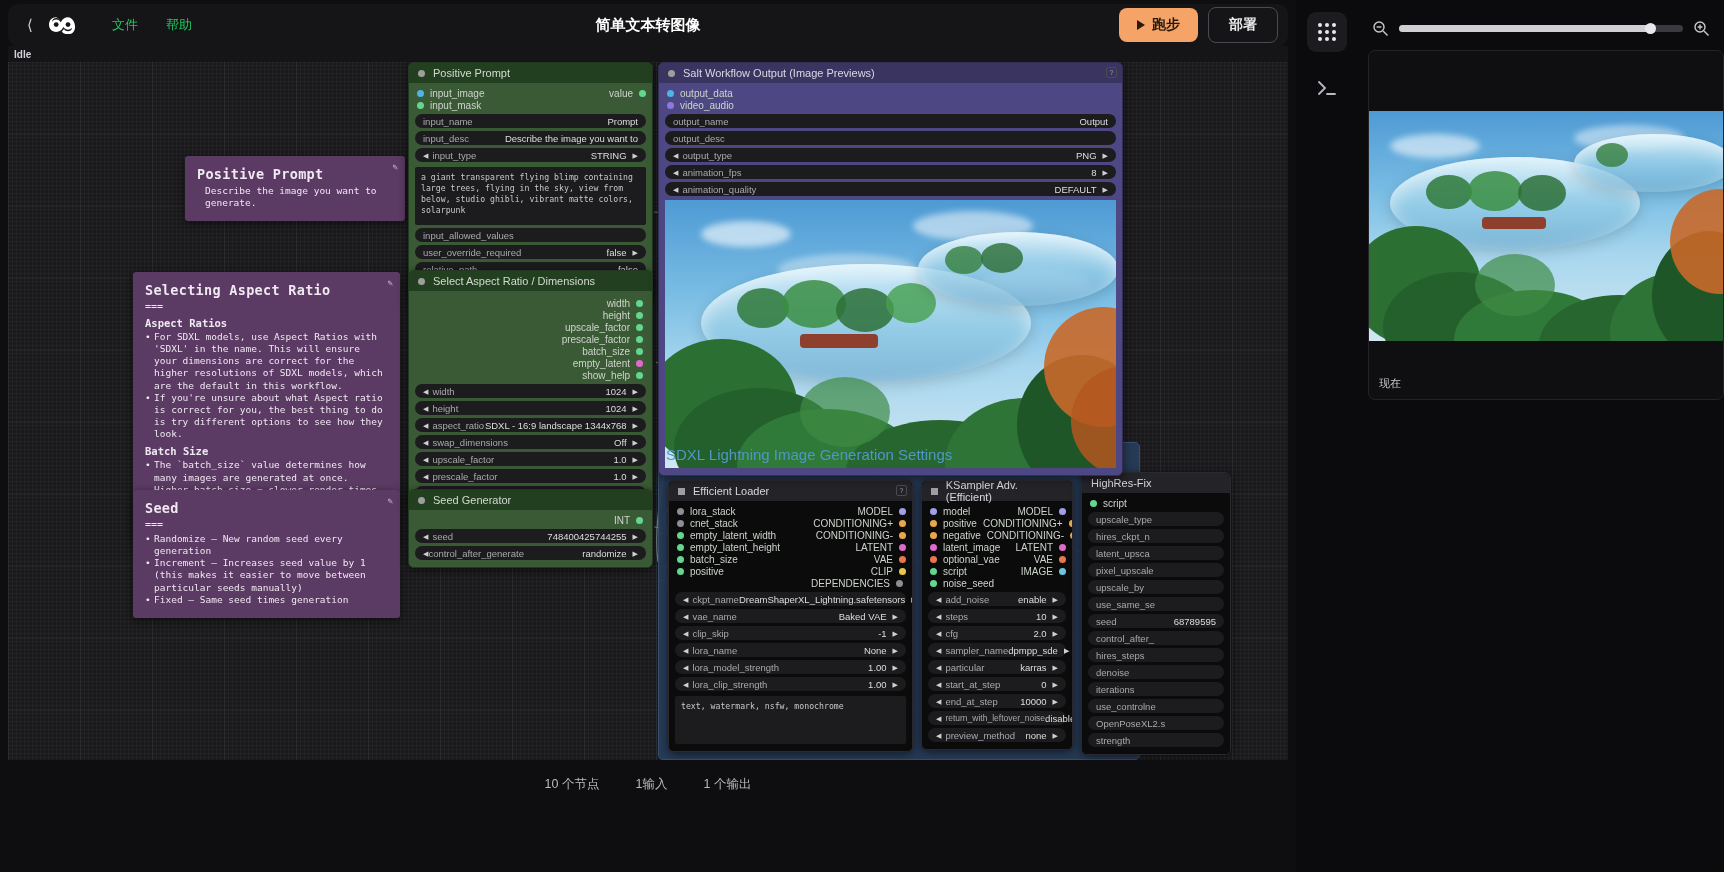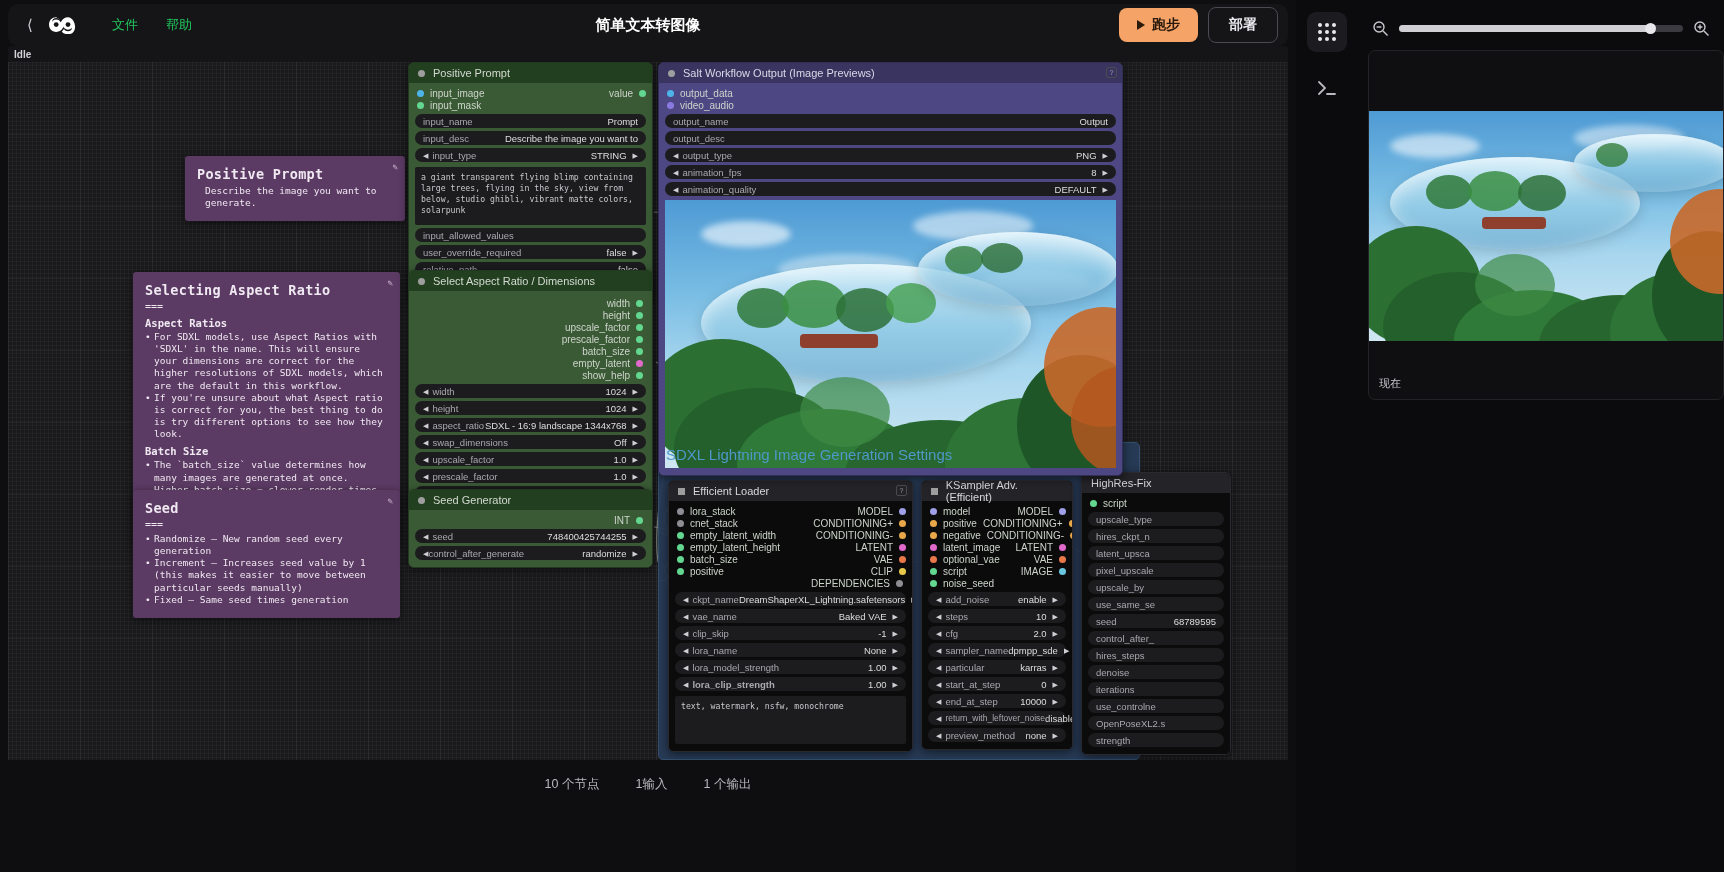--- a/index.html
+++ b/index.html
@@ -538,21 +538,21 @@
             <span class="arrow-r" style="margin-left:6px;">▶</span>
           </div>
           <div class="widget">
             <span class="arrow-l">◀</span>
             <span class="wname" style="margin-right:auto;margin-left:4px;">lora_model_strength</span>
             <span class="wval">1.00</span>
             <span class="arrow-r" style="margin-left:6px;">▶</span>
           </div>
           <div class="widget">
             <span class="arrow-l">◀</span>
-            <span class="wname" style="margin-right:auto;margin-left:4px;font-weight:bold;">lora_clip_strength</span>
+            <span class="wname" style="margin-right:auto;margin-left:4px;">lora_clip_strength</span>
             <span class="wval">1.00</span>
             <span class="arrow-r" style="margin-left:6px;">▶</span>
           </div>
           <div class="textarea-w" style="min-height:48px">text, watermark, nsfw, monochrome</div>
         </div>
       </div>
 
       <div class="node node-dark" style="left:913px; top:418px; width:152px;">
         <div class="node-title">
           <span style="width:7px;height:7px;background:#9e9e9e;display:inline-block"></span>

